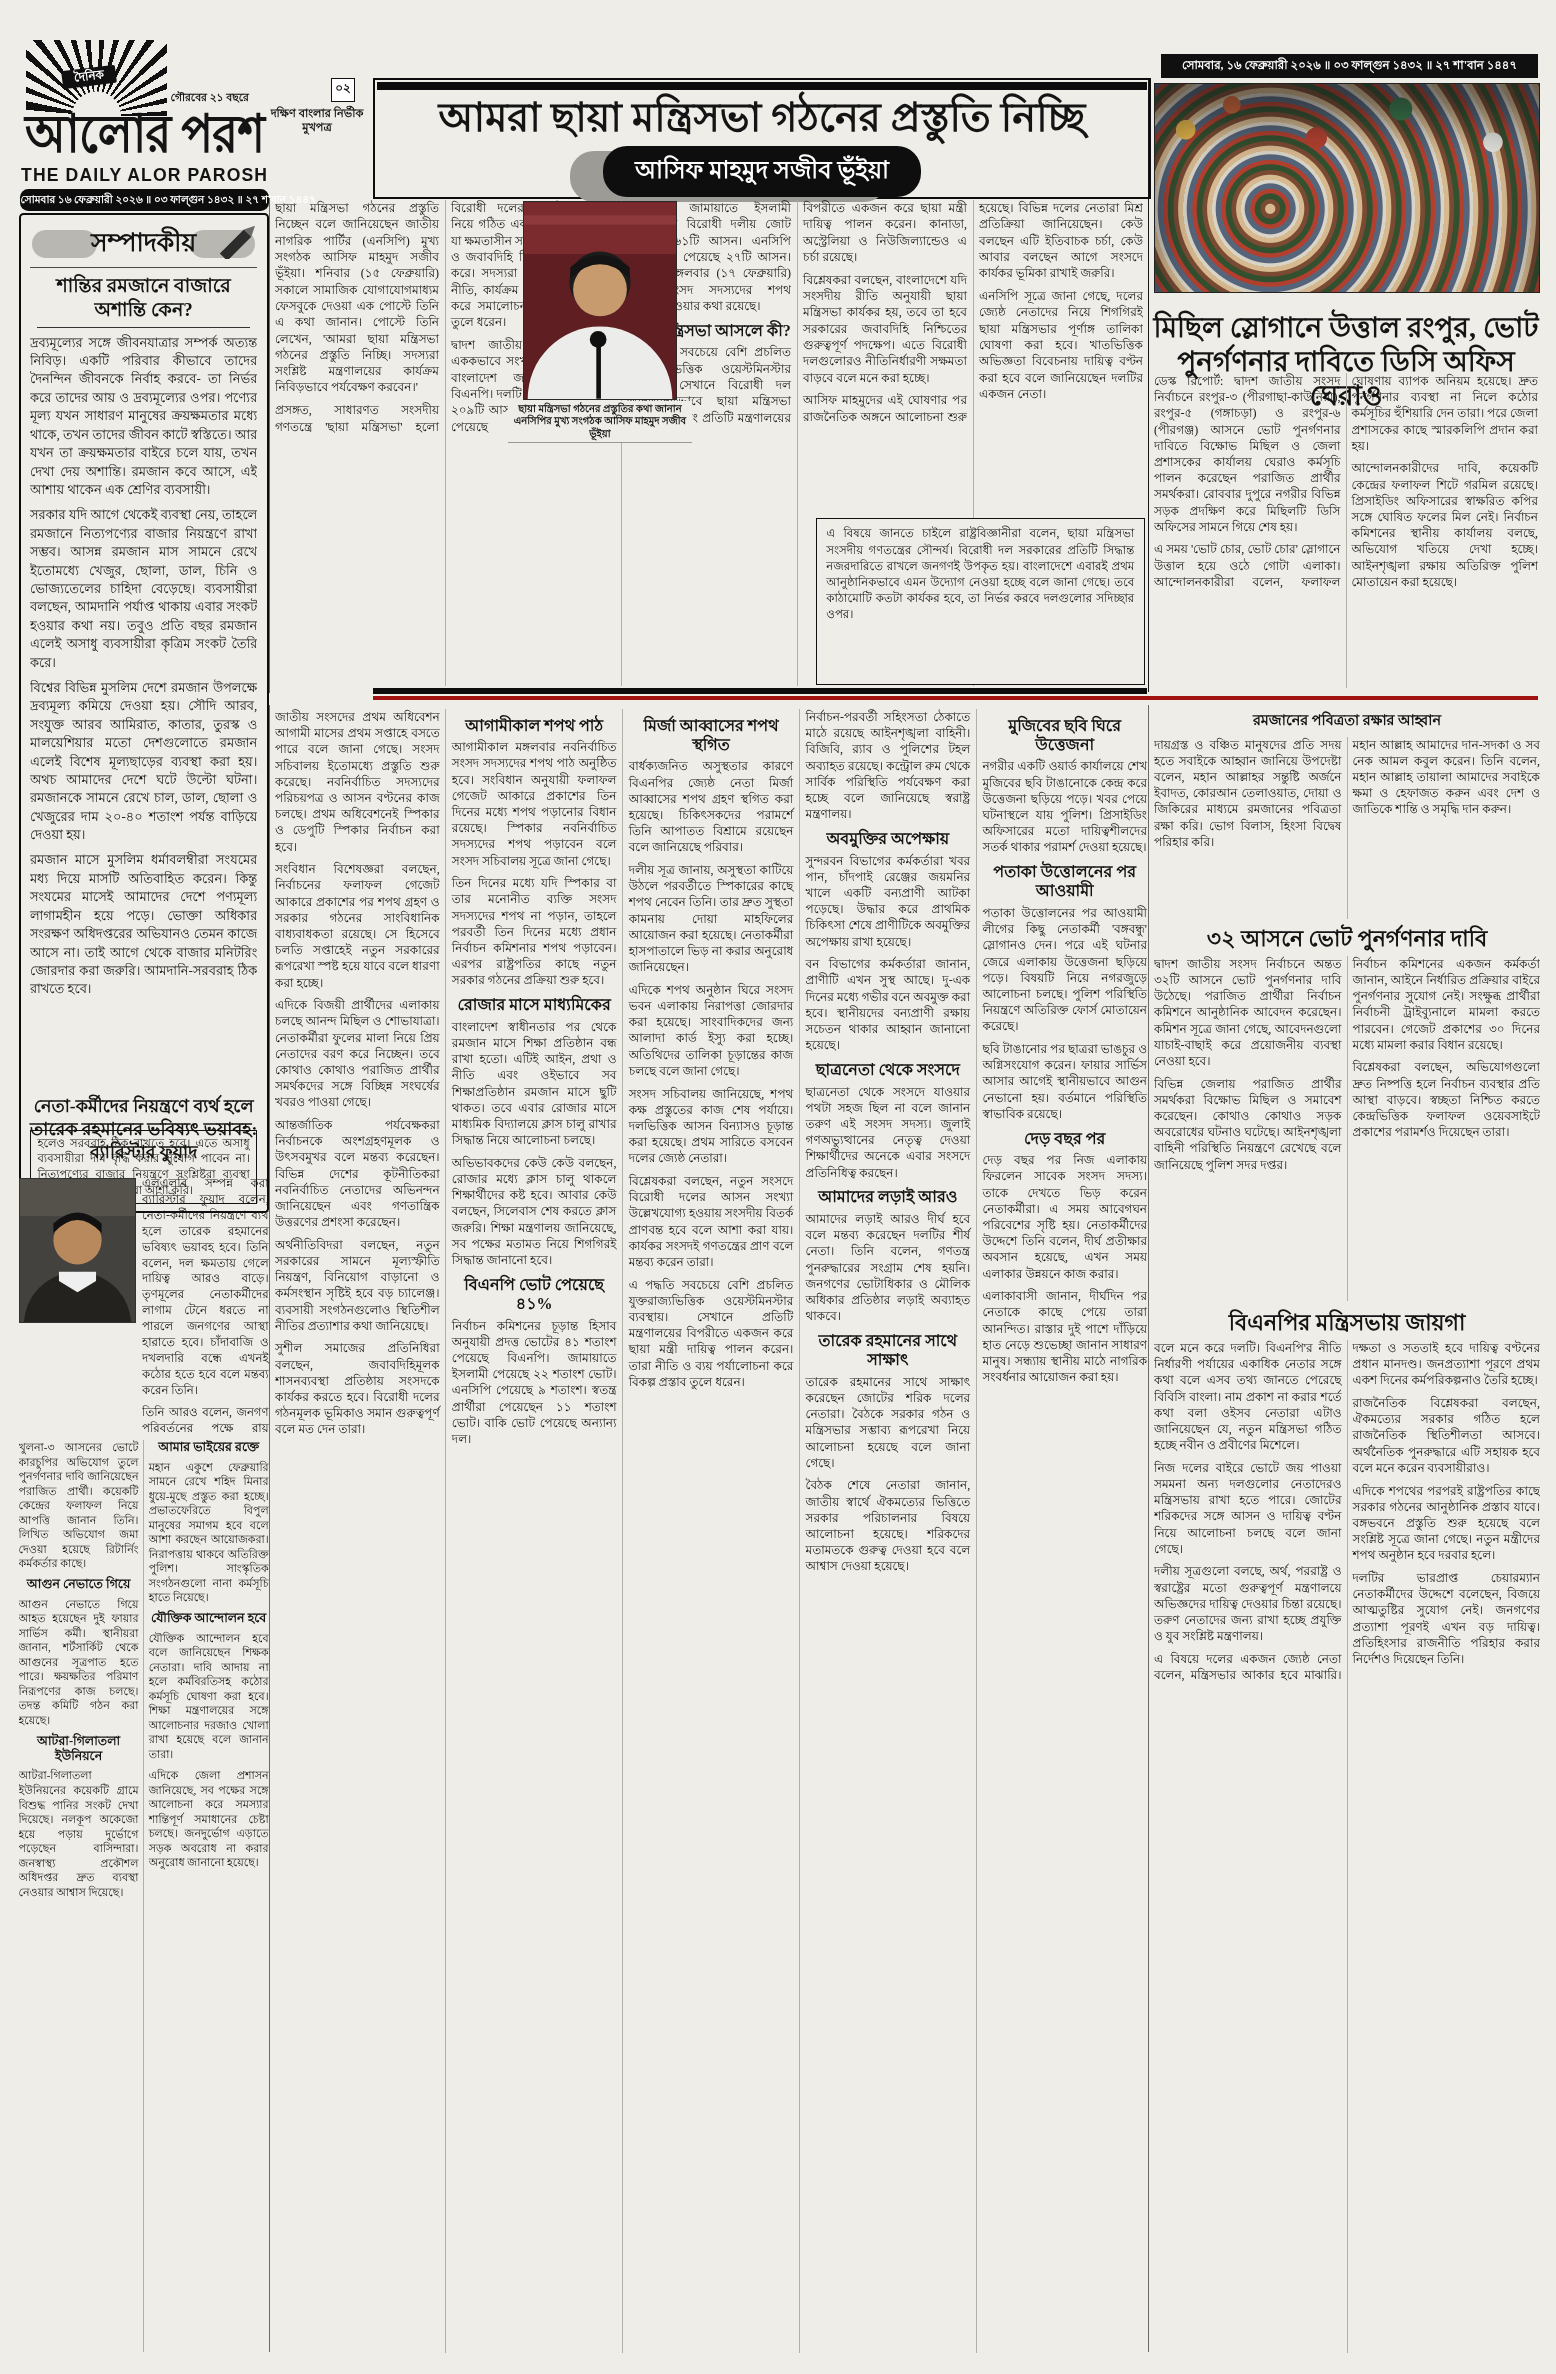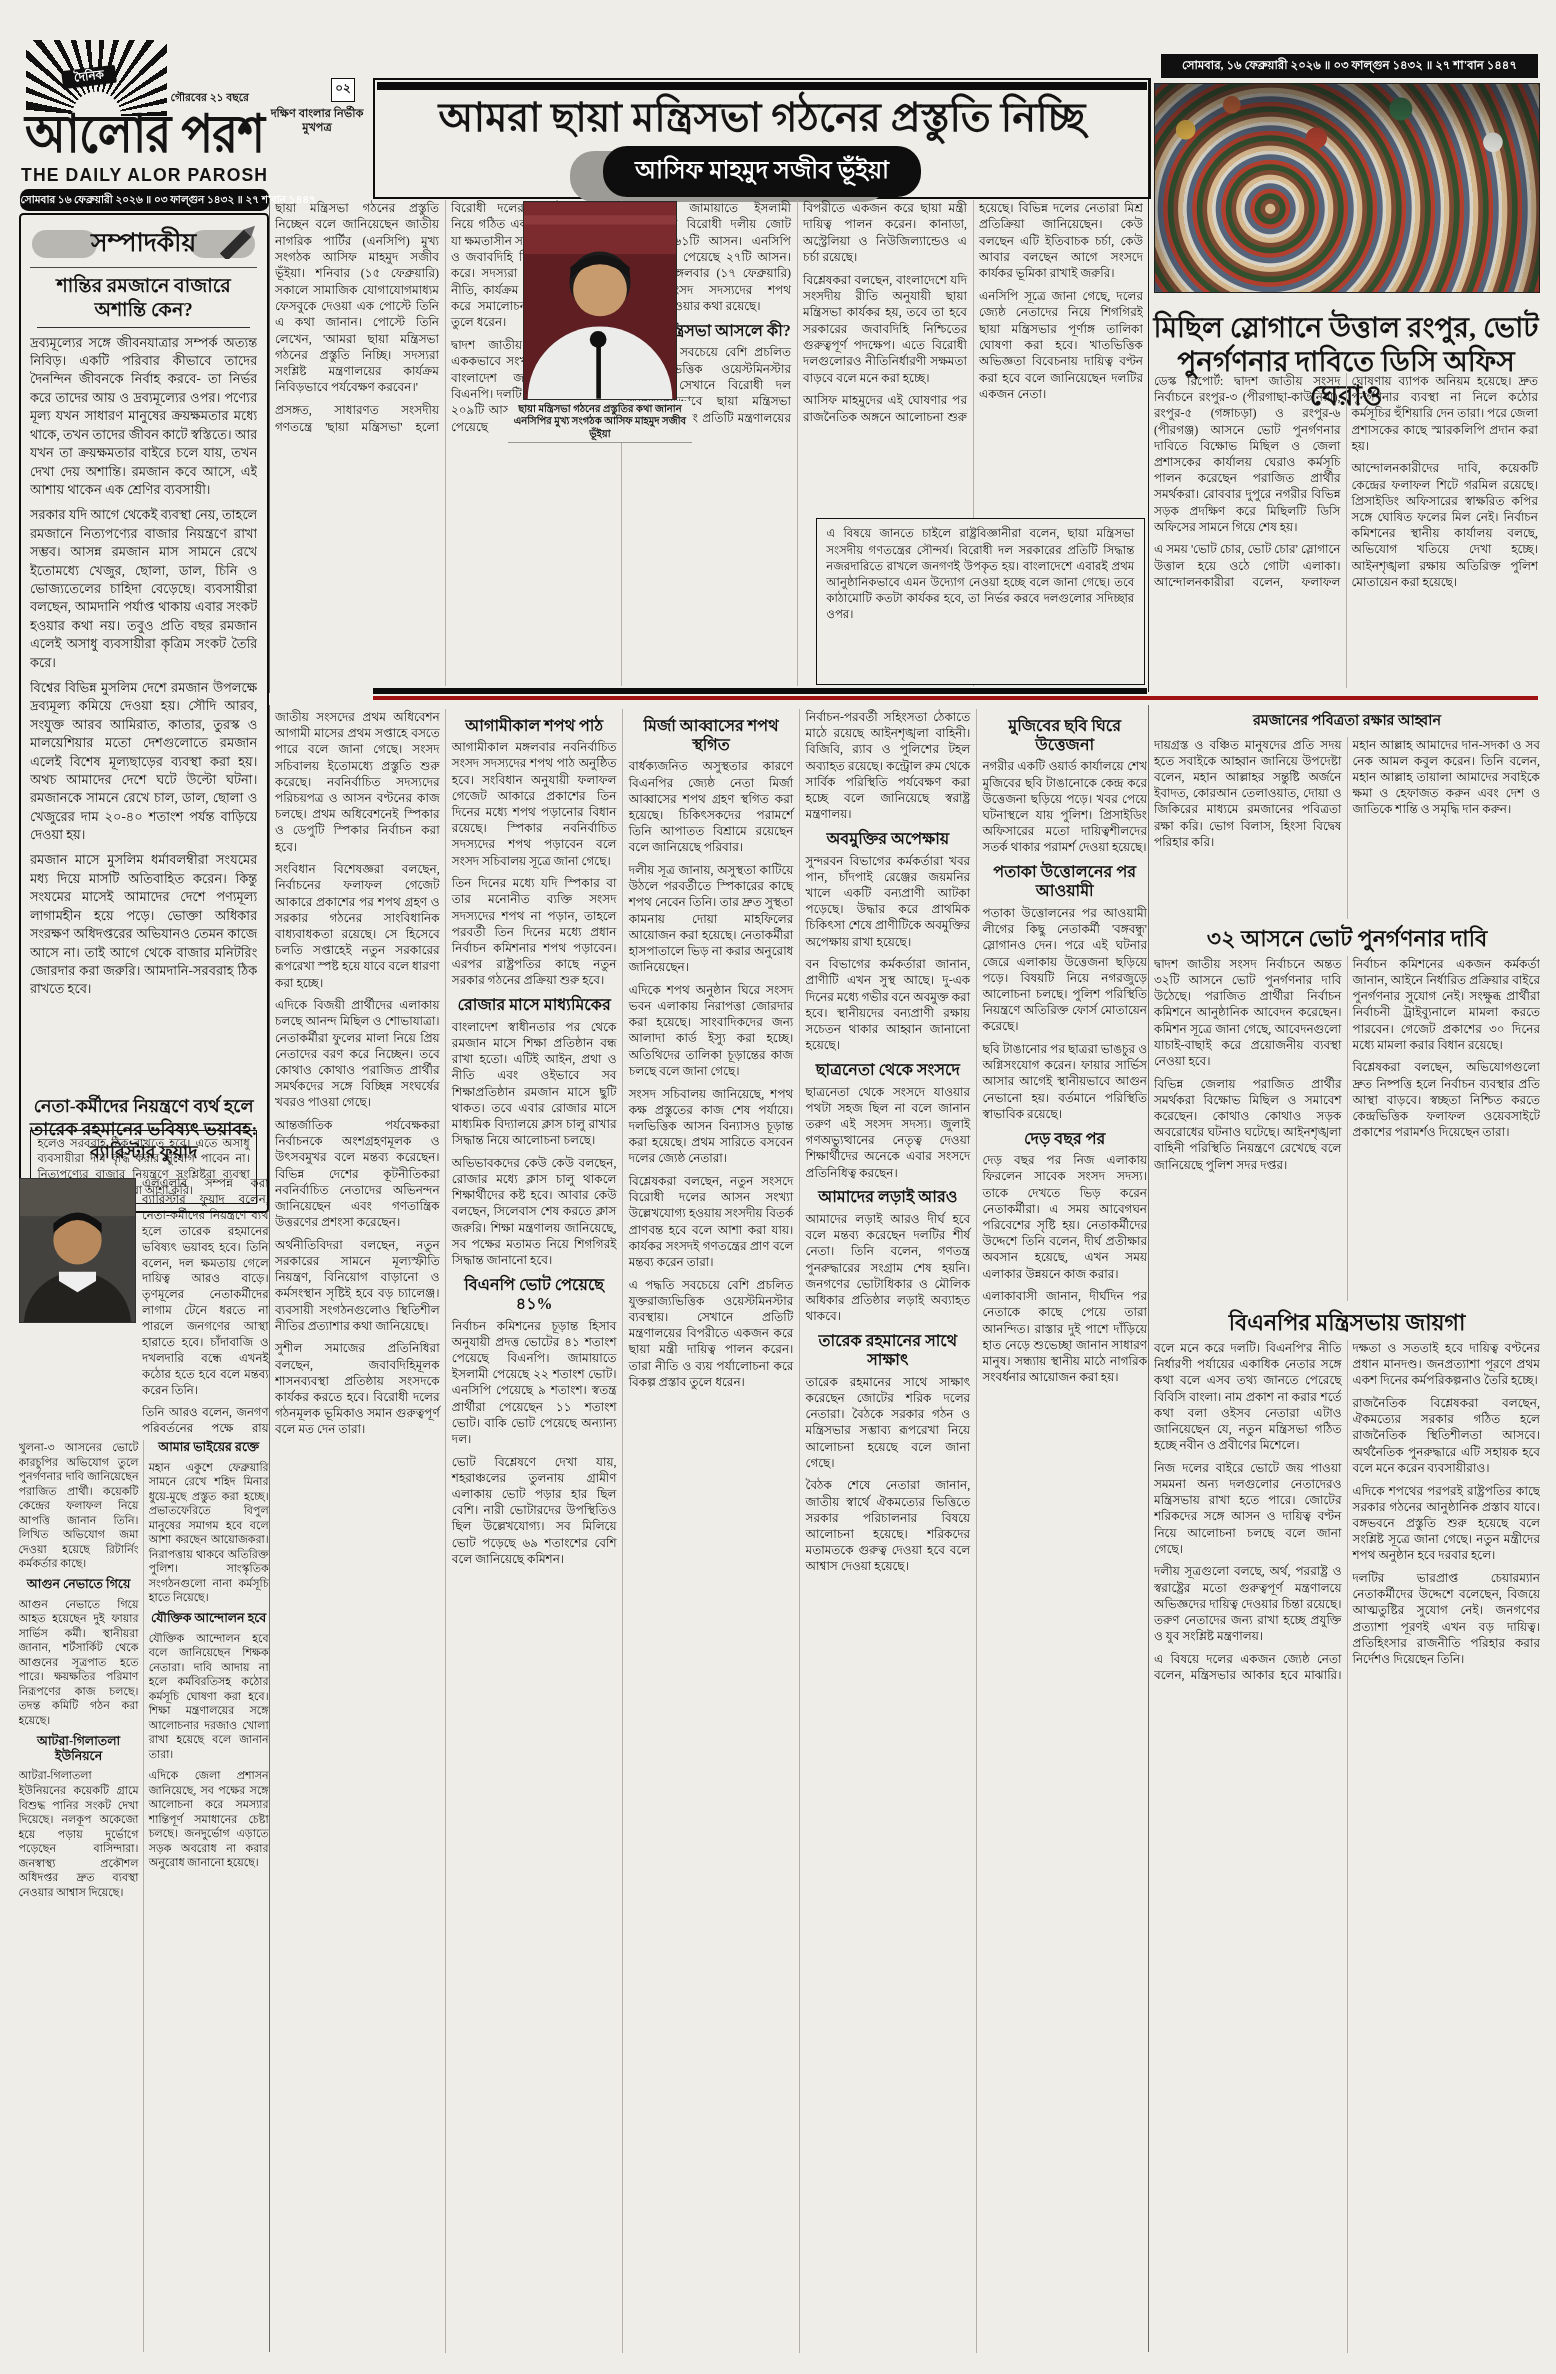--- a/index.html
+++ b/index.html
@@ -217,21 +217,20 @@
       </div>
     <div class="midcol">
         <h4 class="fh">আগামীকাল শপথ পাঠ</h4>
         <p class="fp">আগামীকাল মঙ্গলবার নবনির্বাচিত সংসদ সদস্যদের শপথ পাঠ অনুষ্ঠিত হবে। সংবিধান অনুযায়ী ফলাফল গেজেট আকারে প্রকাশের তিন দিনের মধ্যে শপথ পড়ানোর বিধান রয়েছে। স্পিকার নবনির্বাচিত সদস্যদের শপথ পড়াবেন বলে সংসদ সচিবালয় সূত্রে জানা গেছে।</p>
         <p class="fp">তিন দিনের মধ্যে যদি স্পিকার বা তার মনোনীত ব্যক্তি সংসদ সদস্যদের শপথ না পড়ান, তাহলে পরবর্তী তিন দিনের মধ্যে প্রধান নির্বাচন কমিশনার শপথ পড়াবেন। এরপর রাষ্ট্রপতির কাছে নতুন সরকার গঠনের প্রক্রিয়া শুরু হবে।</p>
         <h4 class="fh">রোজার মাসে মাধ্যমিকের</h4>
         <p class="fp">বাংলাদেশ স্বাধীনতার পর থেকে রমজান মাসে শিক্ষা প্রতিষ্ঠান বন্ধ রাখা হতো। এটিই আইন, প্রথা ও নীতি এবং ওইভাবে সব শিক্ষাপ্রতিষ্ঠান রমজান মাসে ছুটি থাকত। তবে এবার রোজার মাসে মাধ্যমিক বিদ্যালয়ে ক্লাস চালু রাখার সিদ্ধান্ত নিয়ে আলোচনা চলছে।</p>
         <p class="fp">অভিভাবকদের কেউ কেউ বলছেন, রোজার মধ্যে ক্লাস চালু থাকলে শিক্ষার্থীদের কষ্ট হবে। আবার কেউ বলছেন, সিলেবাস শেষ করতে ক্লাস জরুরি। শিক্ষা মন্ত্রণালয় জানিয়েছে, সব পক্ষের মতামত নিয়ে শিগগিরই সিদ্ধান্ত জানানো হবে।</p>
         <h4 class="fh">বিএনপি ভোট পেয়েছে ৪১%</h4>
         <p class="fp">নির্বাচন কমিশনের চূড়ান্ত হিসাব অনুযায়ী প্রদত্ত ভোটের ৪১ শতাংশ পেয়েছে বিএনপি। জামায়াতে ইসলামী পেয়েছে ২২ শতাংশ ভোট। এনসিপি পেয়েছে ৯ শতাংশ। স্বতন্ত্র প্রার্থীরা পেয়েছেন ১১ শতাংশ ভোট। বাকি ভোট পেয়েছে অন্যান্য দল।</p>
-        <p class="fp">ভোট বিশ্লেষণে দেখা যায়, শহরাঞ্চলের তুলনায় গ্রামীণ এলাকায় ভোট পড়ার হার ছিল বেশি। নারী ভোটারদের উপস্থিতিও ছিল উল্লেখযোগ্য। সব মিলিয়ে ভোট পড়েছে ৬৯ শতাংশের বেশি বলে জানিয়েছে কমিশন।</p>
       </div>
     <div class="midcol">
         <h4 class="fh">মির্জা আব্বাসের শপথ স্থগিত</h4>
         <p class="fp">বার্ধক্যজনিত অসুস্থতার কারণে বিএনপির জ্যেষ্ঠ নেতা মির্জা আব্বাসের শপথ গ্রহণ স্থগিত করা হয়েছে। চিকিৎসকদের পরামর্শে তিনি আপাতত বিশ্রামে রয়েছেন বলে জানিয়েছে পরিবার।</p>
         <p class="fp">দলীয় সূত্র জানায়, অসুস্থতা কাটিয়ে উঠলে পরবর্তীতে স্পিকারের কাছে শপথ নেবেন তিনি। তার দ্রুত সুস্থতা কামনায় দোয়া মাহফিলের আয়োজন করা হয়েছে। নেতাকর্মীরা হাসপাতালে ভিড় না করার অনুরোধ জানিয়েছেন।</p>
         <p class="fp">এদিকে শপথ অনুষ্ঠান ঘিরে সংসদ ভবন এলাকায় নিরাপত্তা জোরদার করা হয়েছে। সাংবাদিকদের জন্য আলাদা কার্ড ইস্যু করা হচ্ছে। অতিথিদের তালিকা চূড়ান্তের কাজ চলছে বলে জানা গেছে।</p>
         <p class="fp">সংসদ সচিবালয় জানিয়েছে, শপথ কক্ষ প্রস্তুতের কাজ শেষ পর্যায়ে। দলভিত্তিক আসন বিন্যাসও চূড়ান্ত করা হয়েছে। প্রথম সারিতে বসবেন দলের জ্যেষ্ঠ নেতারা।</p>
         <p class="fp">বিশ্লেষকরা বলছেন, নতুন সংসদে বিরোধী দলের আসন সংখ্যা উল্লেখযোগ্য হওয়ায় সংসদীয় বিতর্ক প্রাণবন্ত হবে বলে আশা করা যায়। কার্যকর সংসদই গণতন্ত্রের প্রাণ বলে মন্তব্য করেন তারা।</p>
         <p class="fp">এ পদ্ধতি সবচেয়ে বেশি প্রচলিত যুক্তরাজ্যভিত্তিক ওয়েস্টমিনস্টার ব্যবস্থায়। সেখানে প্রতিটি মন্ত্রণালয়ের বিপরীতে একজন করে ছায়া মন্ত্রী দায়িত্ব পালন করেন। তারা নীতি ও ব্যয় পর্যালোচনা করে বিকল্প প্রস্তাব তুলে ধরেন।</p>
       </div>

